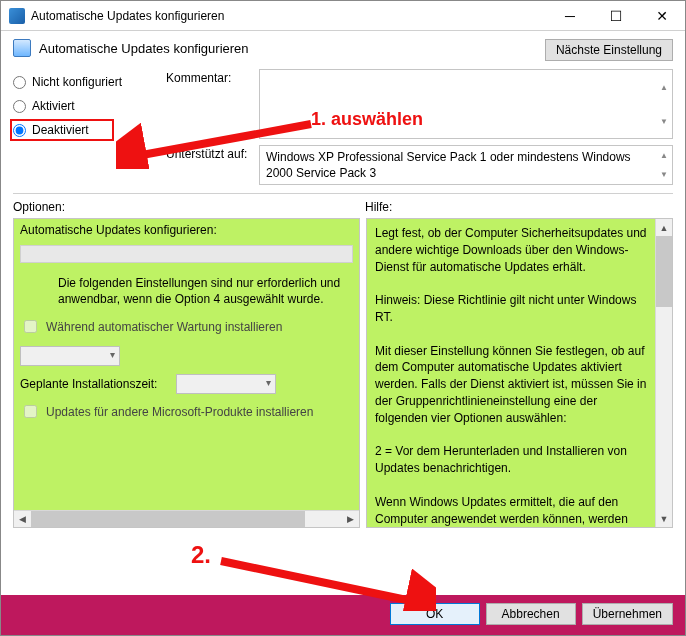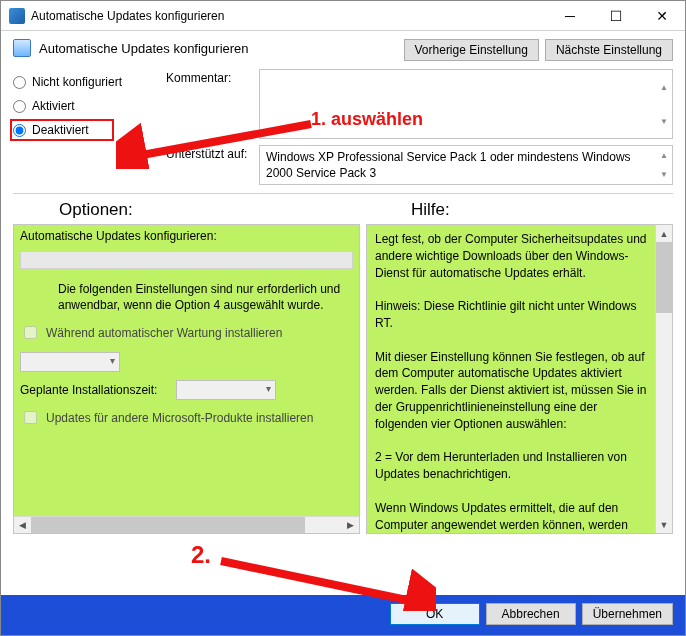--- a/index.html
+++ b/index.html
@@ -106,21 +106,21 @@
     flex:1; display:flex; align-items:center; justify-content:center;
     font-size:8px; color:#888;
   }
   .kommentar-box { height: 70px; }
   .supported-box { height: 40px; }
   .supported-box .txt { line-height:1.3; }
 
   hr.sep { margin: 8px 0 6px 0; border:none; border-top:1px solid #d0d0d0; }
 
   
-  .lower-head { display:flex; font-size:17px; margin-bottom:4px;margin-left:46px; }
+  .lower-head { display:flex; font-size:12px; margin-bottom:4px; }
   .lower-head .l { width: 352px; }
   .lower {
     display:flex; gap:6px; height: 310px;
   }
   .pane {
     border:1px solid #c5c5c5;
     background:#bef264;
     overflow:hidden;
     position:relative;
   }
@@ -173,21 +173,21 @@
   .help .vscroll .thumb {
     position:absolute; left:0; top:0; width:100%; height:26%;
     background:#c8c8c8;
   }
 
   
   .footer {
     position:absolute; left:0; right:0; bottom:0;
     padding: 8px 12px 10px 12px;
     display:flex; justify-content:flex-end; gap:6px;
-    background:#1d4ed8;
+    background:#be185d;
   }
   .footer button.ok { outline:1px solid #0078d7; outline-offset:-1px; background:#e5f1fb; border-color:#0078d7;}
 
   
   .annot { position:absolute; pointer-events:none; font-weight:700; color:#e11; z-index:50; }
 </style>
 </head>
 <body>
 
 <div class="titlebar">
@@ -197,21 +197,20 @@
     <div class="winbtn">─</div>
     <div class="winbtn">☐</div>
     <div class="winbtn close">✕</div>
   </div>
 </div>
 
 <div class="header-row">
   <div class="policy-icon"></div>
   <div class="policy-title">Automatische Updates konfigurieren</div>
   <div class="nav-btns">
-    <button>Vorherige Einstellung</button>
     <button>Nächste Einstellung</button>
   </div>
 </div>
 
 <div class="mainarea">
 
   <div class="upper">
     <div class="radio-col">
       <label>
         <input type="radio" name="state" style="">

